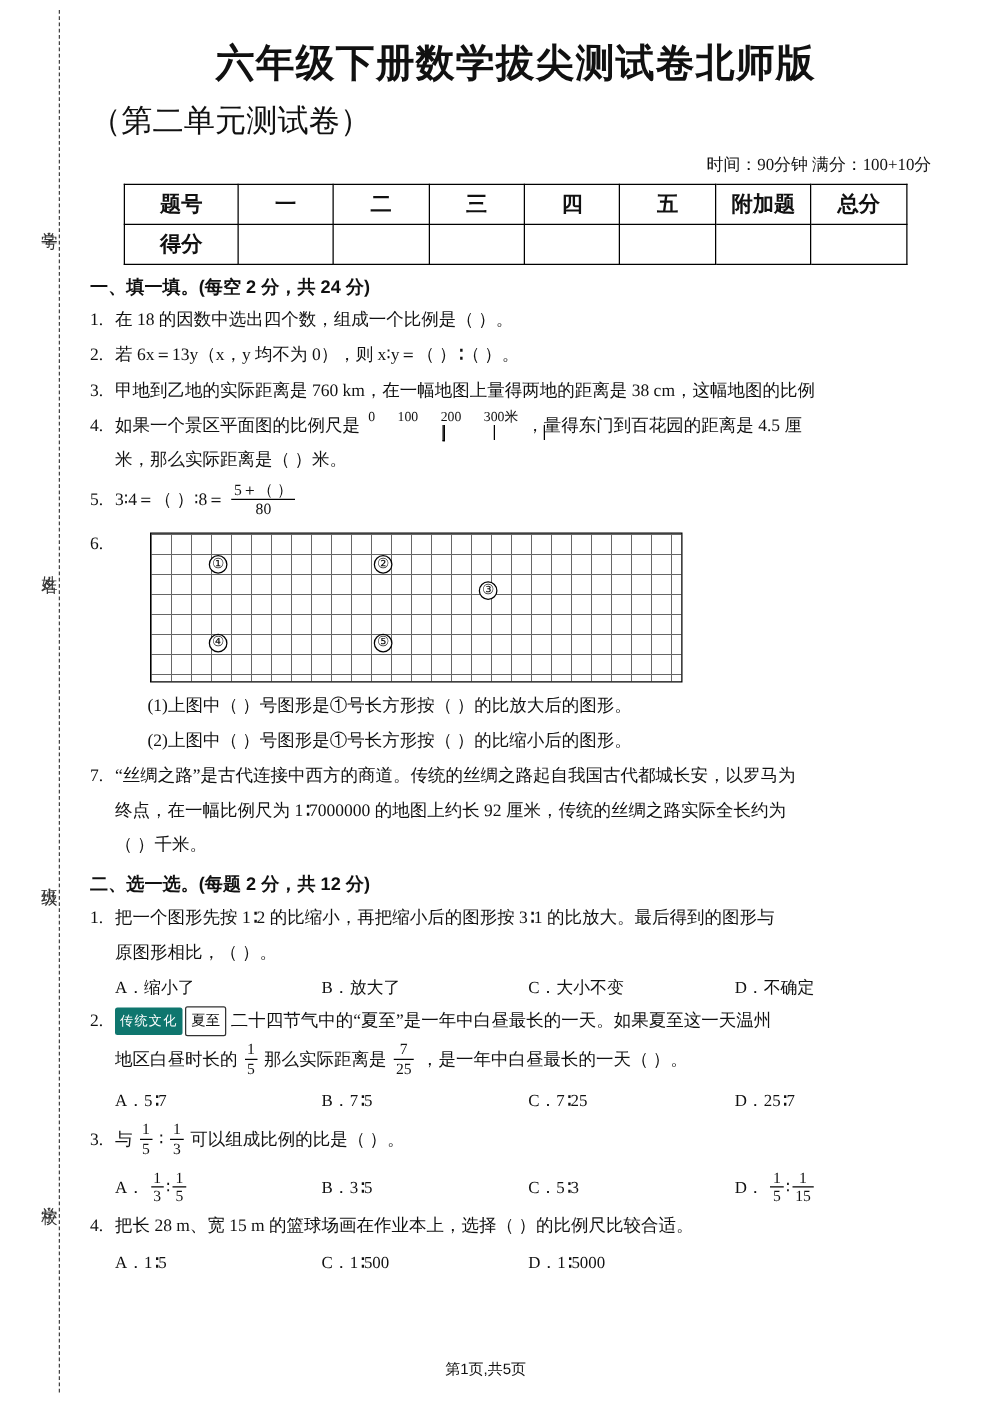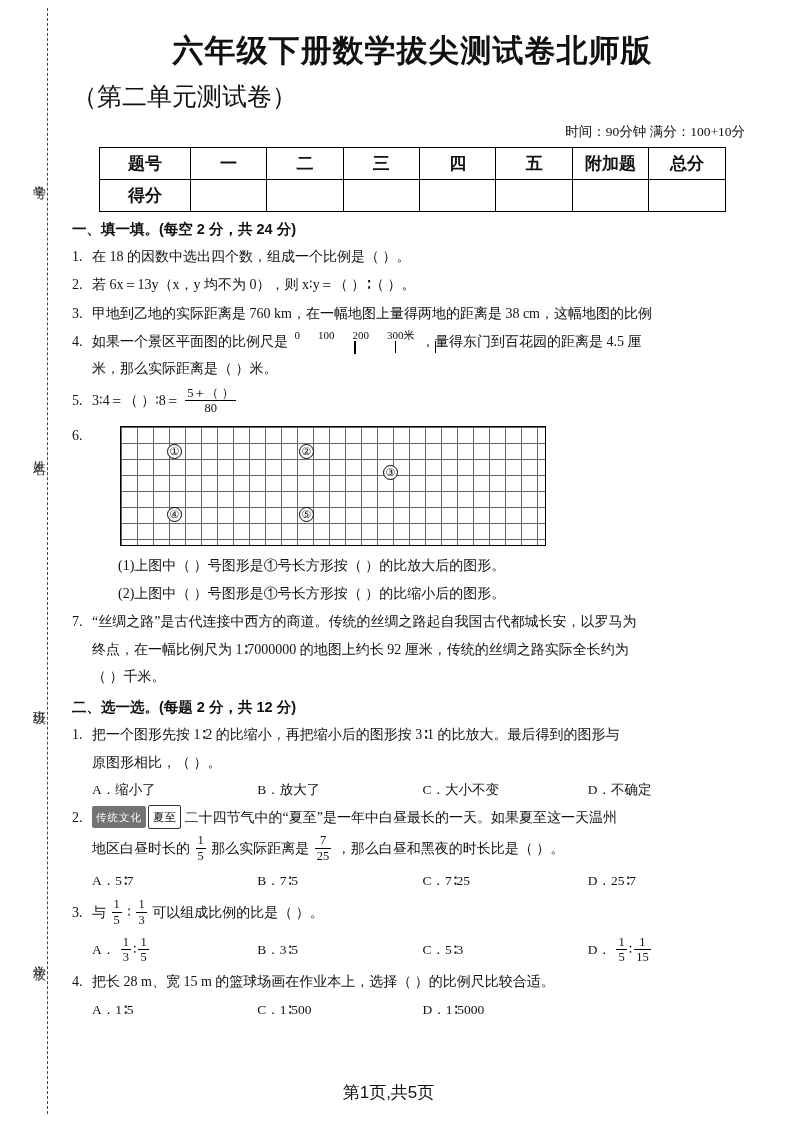--- a/index.html
+++ b/index.html
@@ -147,42 +147,42 @@
     position:absolute;
     font-size:11px;
     width:13px;height:13px;line-height:12px;text-align:center;
     border:1px solid #000;border-radius:50%;
     background:#fff;
   }
 
   
   .badge{
     display:inline-block;
-    background:#737373;
+    background:#0f766e;
     color:#fff;
     font-size:10.5px;
     padding:1px 4px;
     border-radius:2px;
     font-family:"Liberation Sans", sans-serif;
     vertical-align:1px;
     letter-spacing:1px;
   }
   .badge2{
     display:inline-block;
     border:1px solid #333;
     font-size:11.5px;
     padding:0 4px;
     margin-left:2px;
     vertical-align:1px;
     border-radius:2px;
   }
 
   .footer{
     position:absolute;bottom:18px;left:0;right:16px;
-    text-align:center;font-size:17px;
+    text-align:center;font-size:12px;
     font-family:"Liberation Sans", sans-serif;
   }
 </style>
 </head>
 <body>
 
 <div class="page">
 
   <div class="dash-line"></div>
 
@@ -315,21 +315,21 @@
         <span>地区白昼时长的</span>
         <span class="frac">
           <span class="n">1</span>
           <span class="d">5</span>
         </span>
         <span>那么实际距离是</span>
         <span class="frac">
           <span class="n">7</span>
           <span class="d">25</span>
         </span>
-        <span>，那么白昼和黑夜的时长比是（        ）。</span>
+        <span>，是一年中白昼最长的一天（        ）。</span>
       </span>
     </div>
     <div class="opts">
       <span>A．5∶7</span>
       <span>B．7∶5</span>
       <span>C．7∶25</span>
       <span>D．25∶7</span>
     </div>
 
     <div class="q" style="line-height:2.6;">

